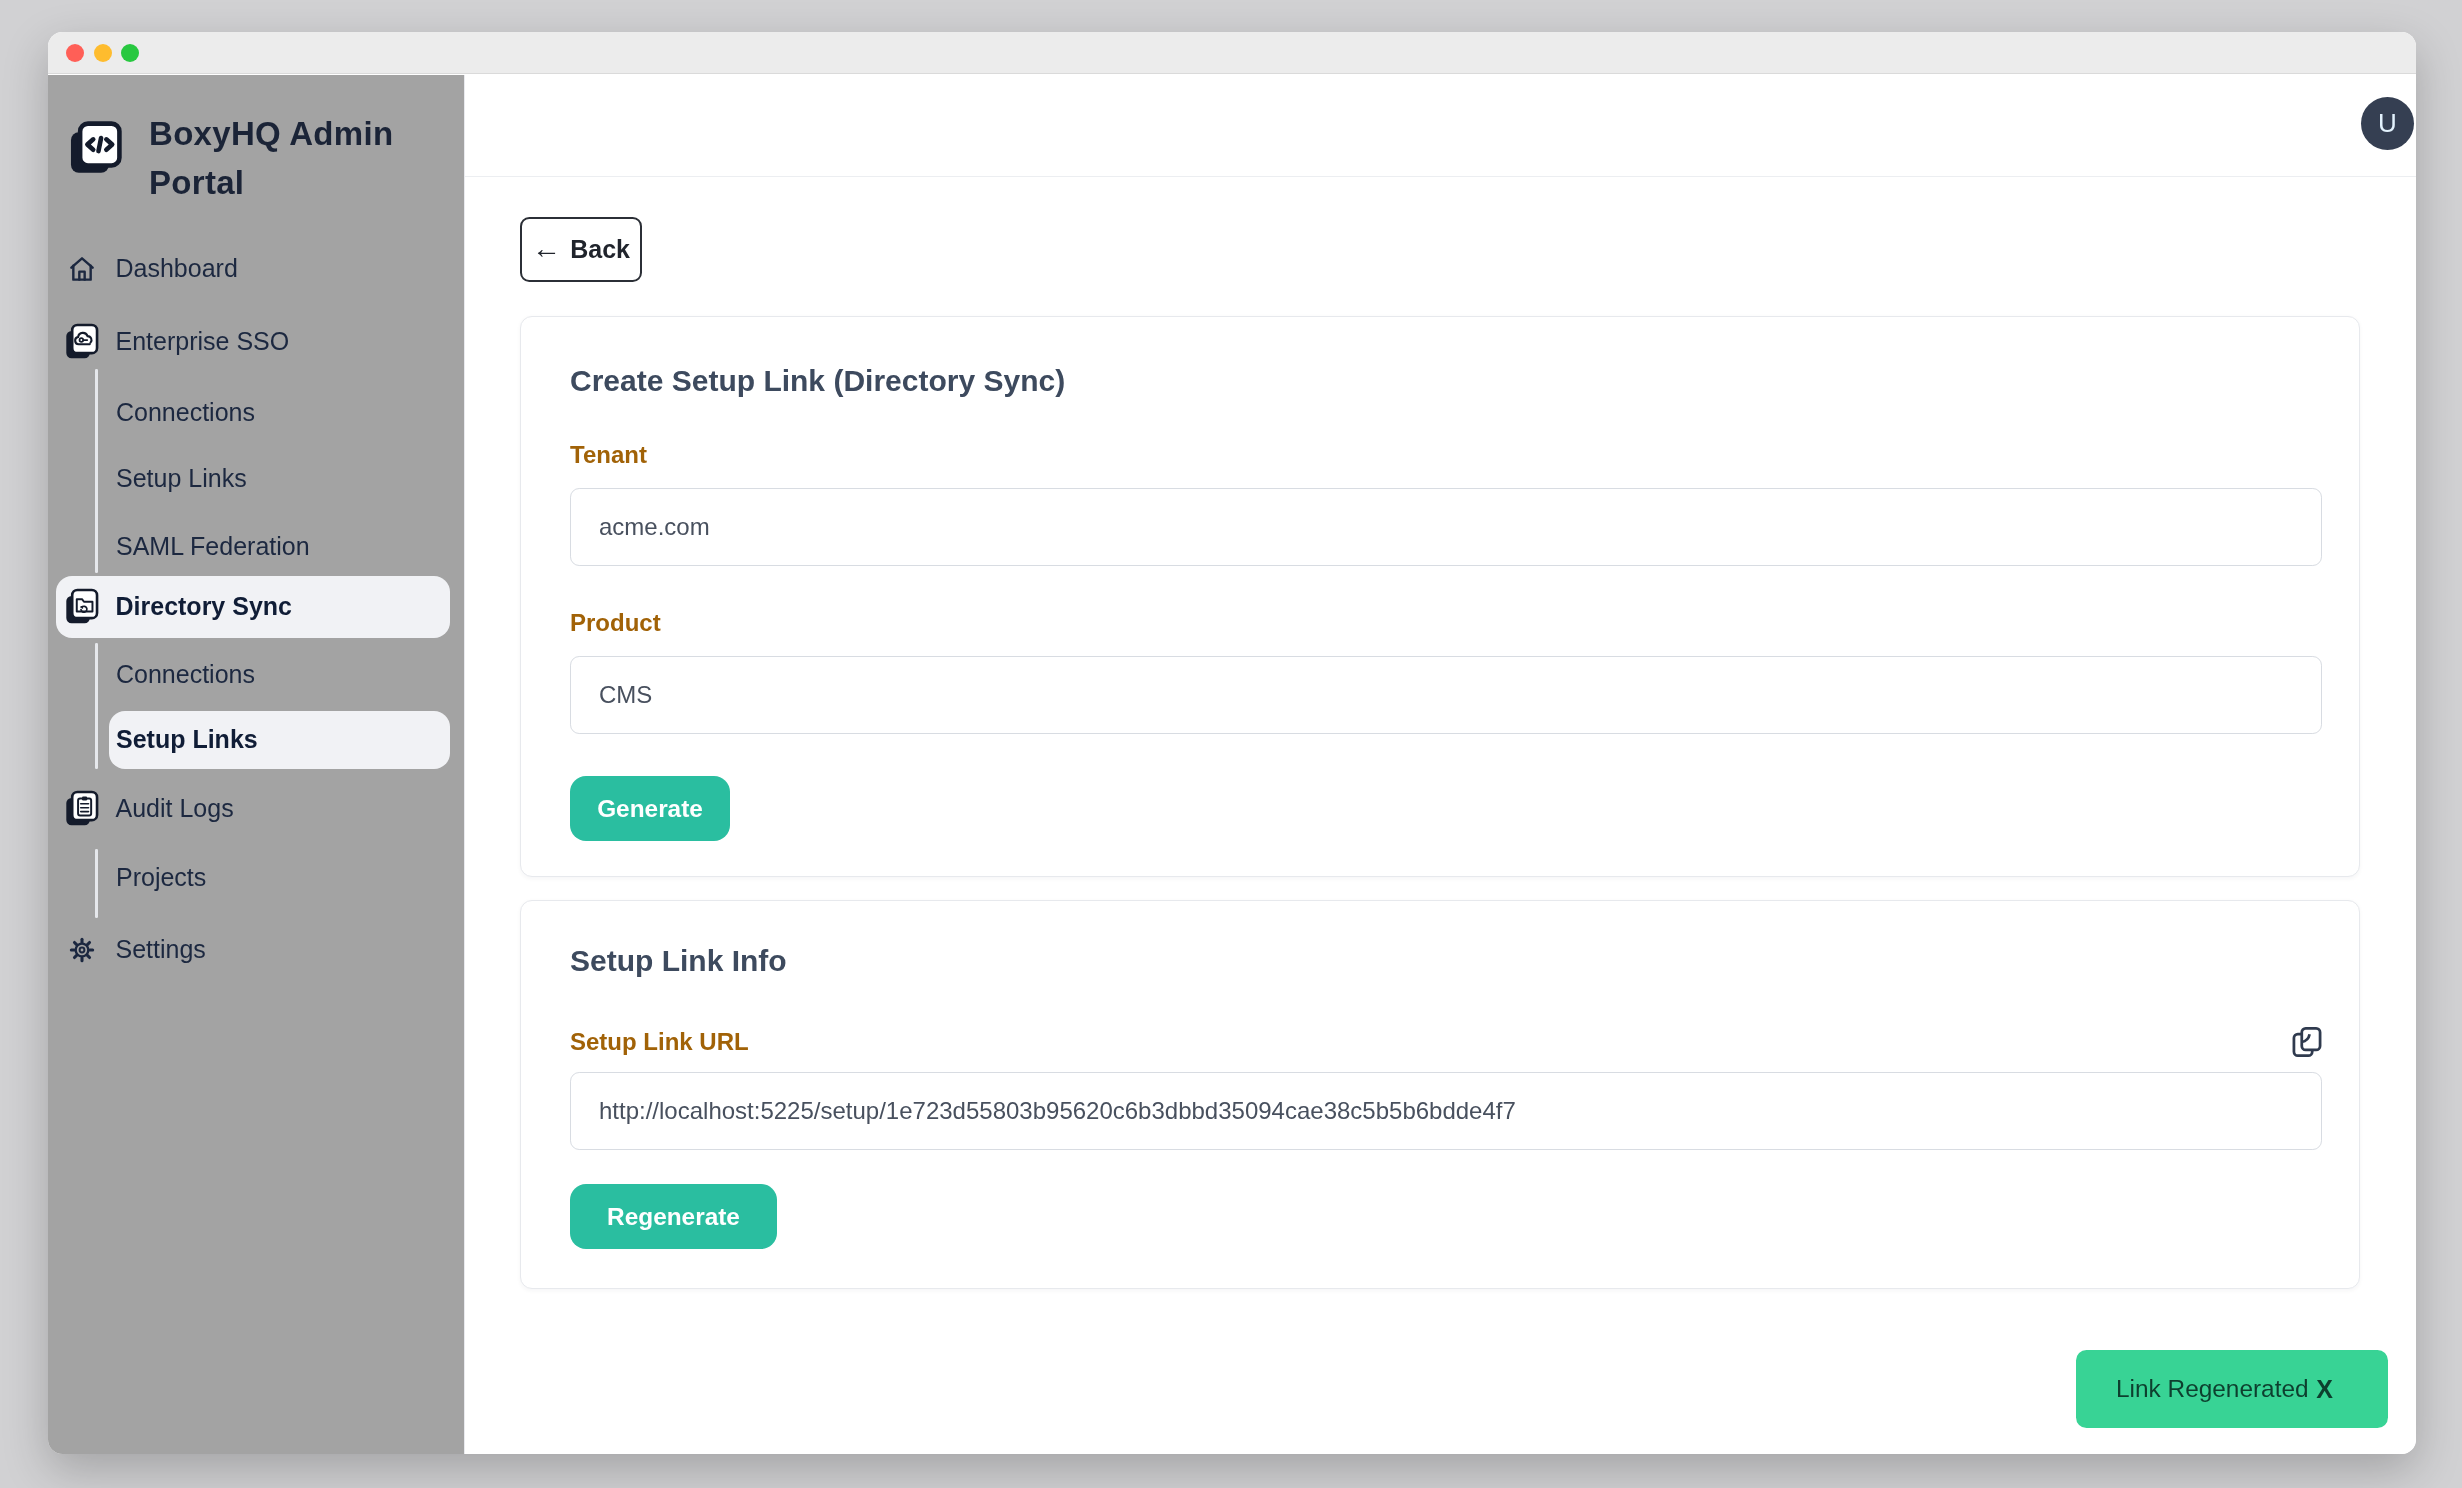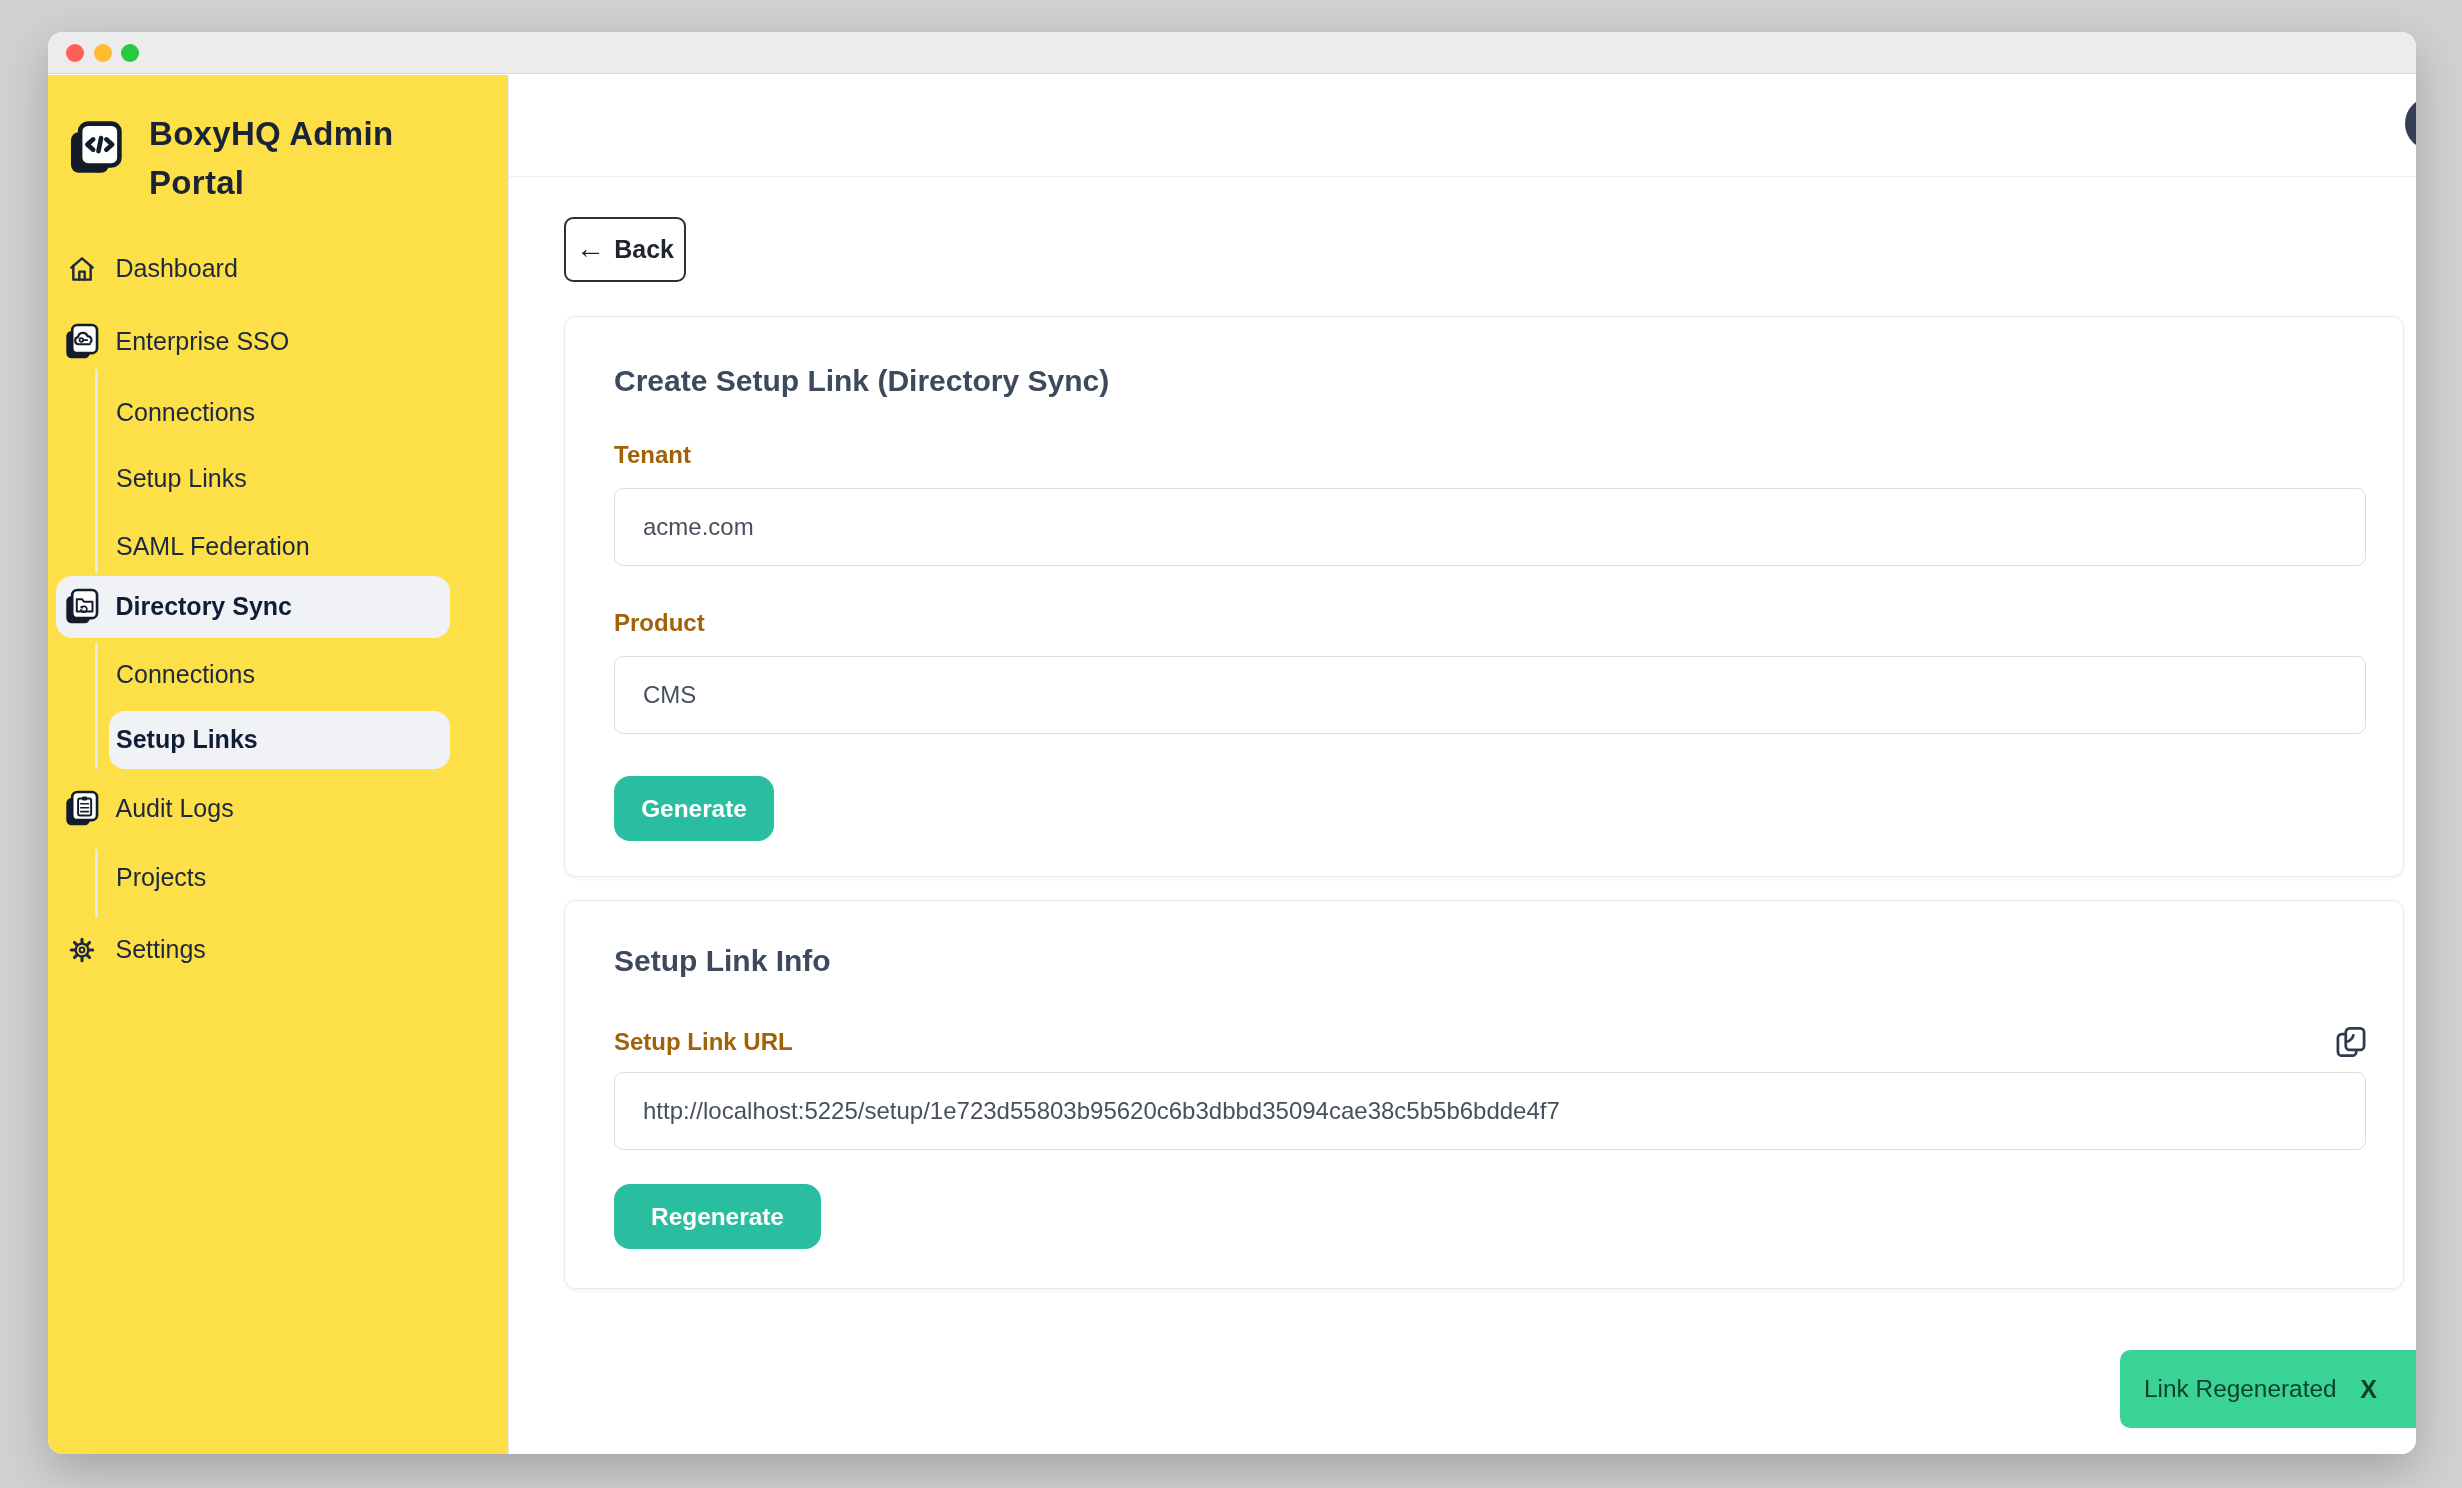--- a/index.html
+++ b/index.html
@@ -24,21 +24,21 @@
     display:flex;align-items:center;padding-left:18.4px;gap:9.2px;box-sizing:border-box;
   }
   .tl-dot{width:18px;height:18px;border-radius:50%;}
   .tl-red{background:#ff5f57;}
   .tl-yellow{background:#febc2e;}
   .tl-green{background:#28c840;}
 
   .app-row{left:0;top:43px;width:100%;height:1379px;display:flex;}
 
   
-  .sidebar{width:416px;height:100%;background:#fde047;border-right:1.3px solid #e9eaee;position:relative;flex:none;padding-left:44px;}
+  .sidebar{width:416px;height:100%;background:#a3a3a3;border-right:1.3px solid #e9eaee;position:relative;flex:none;}
   .logo-icon{left:21px;top:46px;}
   .logo-title{
     left:101px;top:34px;width:290px;
     font-size:33px;font-weight:700;color:#1b2437;line-height:49px;letter-spacing:0.3px;
   }
   .nav-row{height:41px;display:flex;align-items:center;gap:17px;color:#1c2840;font-size:25px;font-weight:500;cursor:pointer;}
   .nav-row .ric{width:34px;display:flex;justify-content:center;flex:none;}
   .nav-parent{left:16.5px;}
   .nav-sub{left:68px;}
   .nav-active{font-weight:700;color:#101d36;}
@@ -81,21 +81,21 @@
     color:#ffffff;font-size:24.4px;font-weight:700;cursor:pointer;
     font-family:"Liberation Sans","DejaVu Sans",sans-serif;
     display:flex;align-items:center;justify-content:center;
   }
   .copy-btn{left:1769px;top:124px;width:34px;height:34px;background:none;border:none;cursor:pointer;padding:0;}
 
   .toast{
     left:1611px;top:1275px;width:312px;height:78px;
     background:#38d395;border-radius:10.5px;
     display:flex;align-items:center;color:#0d3f2e;
-    font-size:24.4px;font-weight:500;padding:0 0 0 24px;box-sizing:border-box;
+    font-size:24.4px;font-weight:500;padding:0 0 0 40px;box-sizing:border-box;
   }
   .toast-close{
     position:absolute;right:49px;background:none;border:none;cursor:pointer;
     font-size:25px;font-weight:600;color:#0d3f2e;font-family:inherit;
   }
   svg{display:block;}
 </style>
 </head>
 <body>
 

